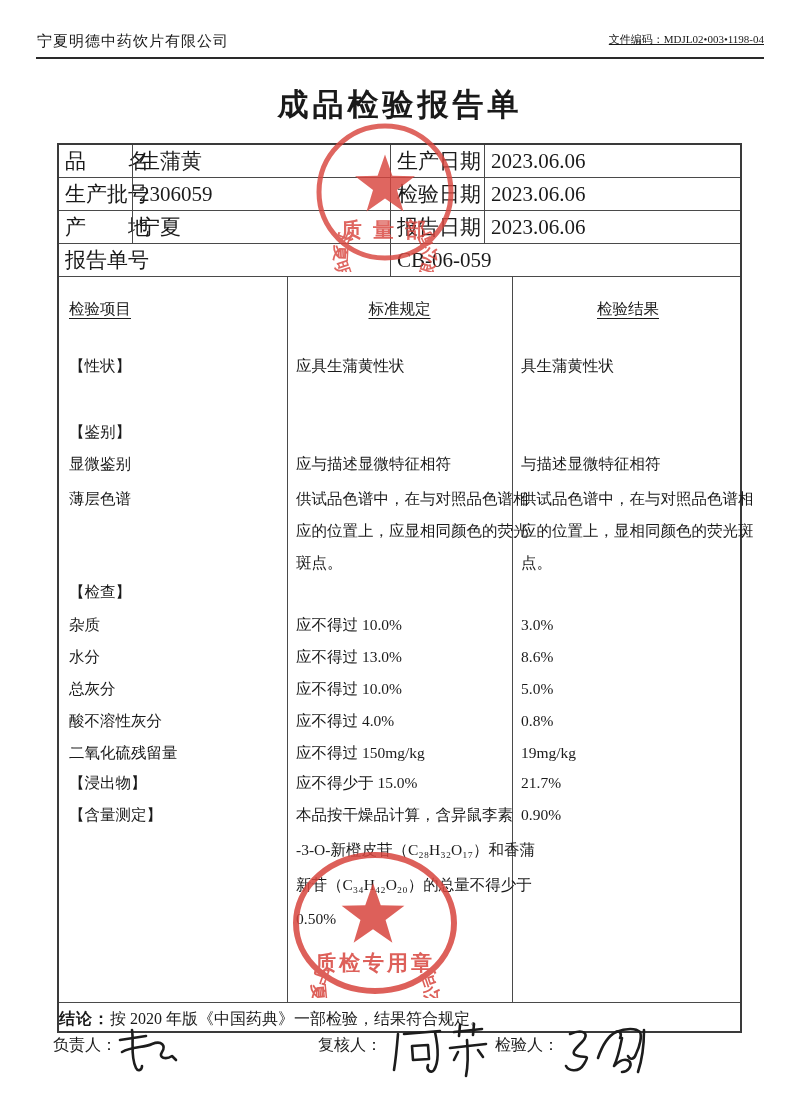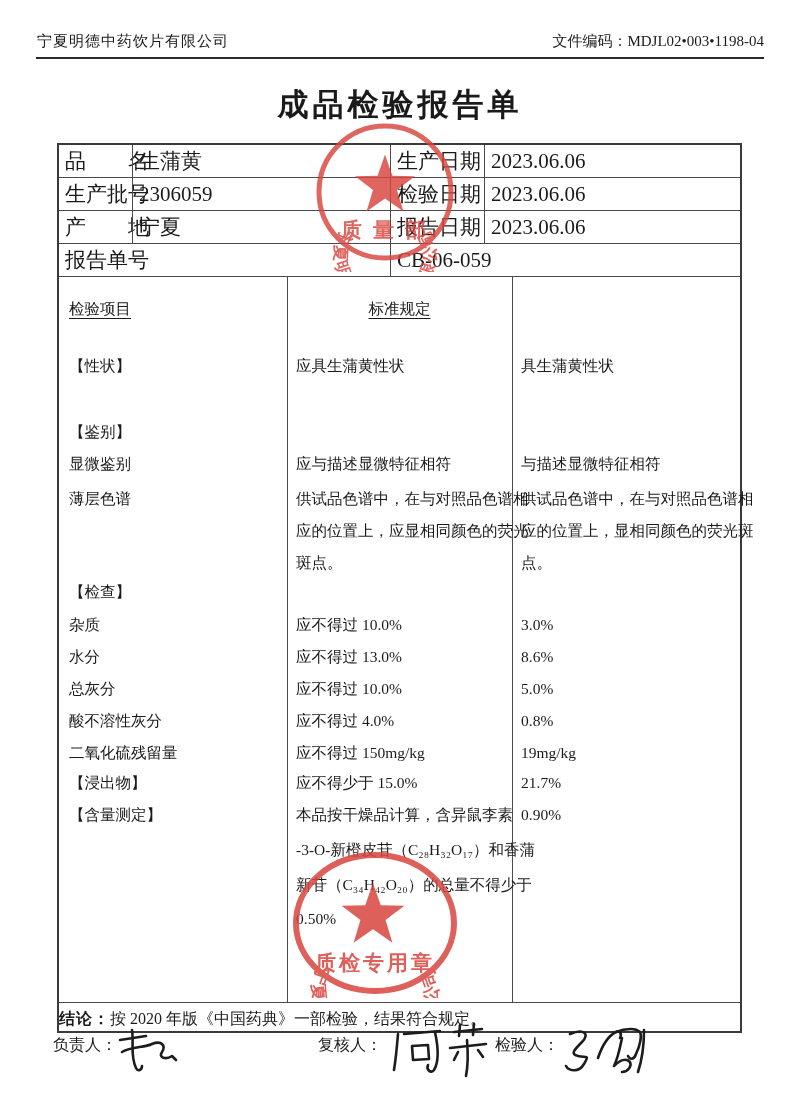--- a/index.html
+++ b/index.html
@@ -2,21 +2,21 @@
 <html><head>
 <meta charset="utf-8">
 <style>
   html,body{margin:0;padding:0;background:#ffffff;}
   body{width:800px;height:1095px;position:relative;overflow:hidden;
        font-family:"Liberation Serif","DejaVu Serif",serif;color:#1a1a1a;}
   .abs{position:absolute;}
 
   
   .hdr-left{left:37px;top:32px;font-size:15px;letter-spacing:1px;}
-  .hdr-right{right:36px;top:32px;font-size:15px;}
+  .hdr-right{right:36px;top:32px;font-size:11px;text-decoration:underline;}
   .hdr-rule{left:36px;top:57px;width:728px;border-top:2px solid #2a2a2a;}
   .doc-title{left:0;top:84px;width:800px;text-align:center;
              font-size:31px;font-weight:bold;letter-spacing:4px;}
 
   
   .report-box{left:57px;top:143px;width:685px;height:890px;
               border:2px solid #3a3a3a;box-sizing:border-box;}
 
   
   .info-row{display:grid;grid-template-columns:73px 258px 94px 258px;
@@ -81,20 +81,21 @@
     <div class="cell">报告单号</div>
     <div class="cell bl">CB-06-059</div>
   </div>
 
   <div class="main-sec">
     <div class="vline v1"></div>
     <div class="vline v2"></div>
 
     <div class="mi c1 colhead" style="top:9px">检验项目</div>
     <div class="mi c2h colhead" style="top:9px">标准规定</div>
+    <div class="mi c3h colhead" style="top:9px">检验结果</div>
 
     <div class="mi c1" style="top:66px">【性状】</div>
     <div class="mi c1" style="top:132px">【鉴别】</div>
     <div class="mi c1" style="top:164px">显微鉴别</div>
     <div class="mi c1" style="top:199px">薄层色谱</div>
     <div class="mi c1" style="top:292px">【检查】</div>
     <div class="mi c1" style="top:325px">杂质</div>
     <div class="mi c1" style="top:357px">水分</div>
     <div class="mi c1" style="top:389px">总灰分</div>
     <div class="mi c1" style="top:421px">酸不溶性灰分</div>

